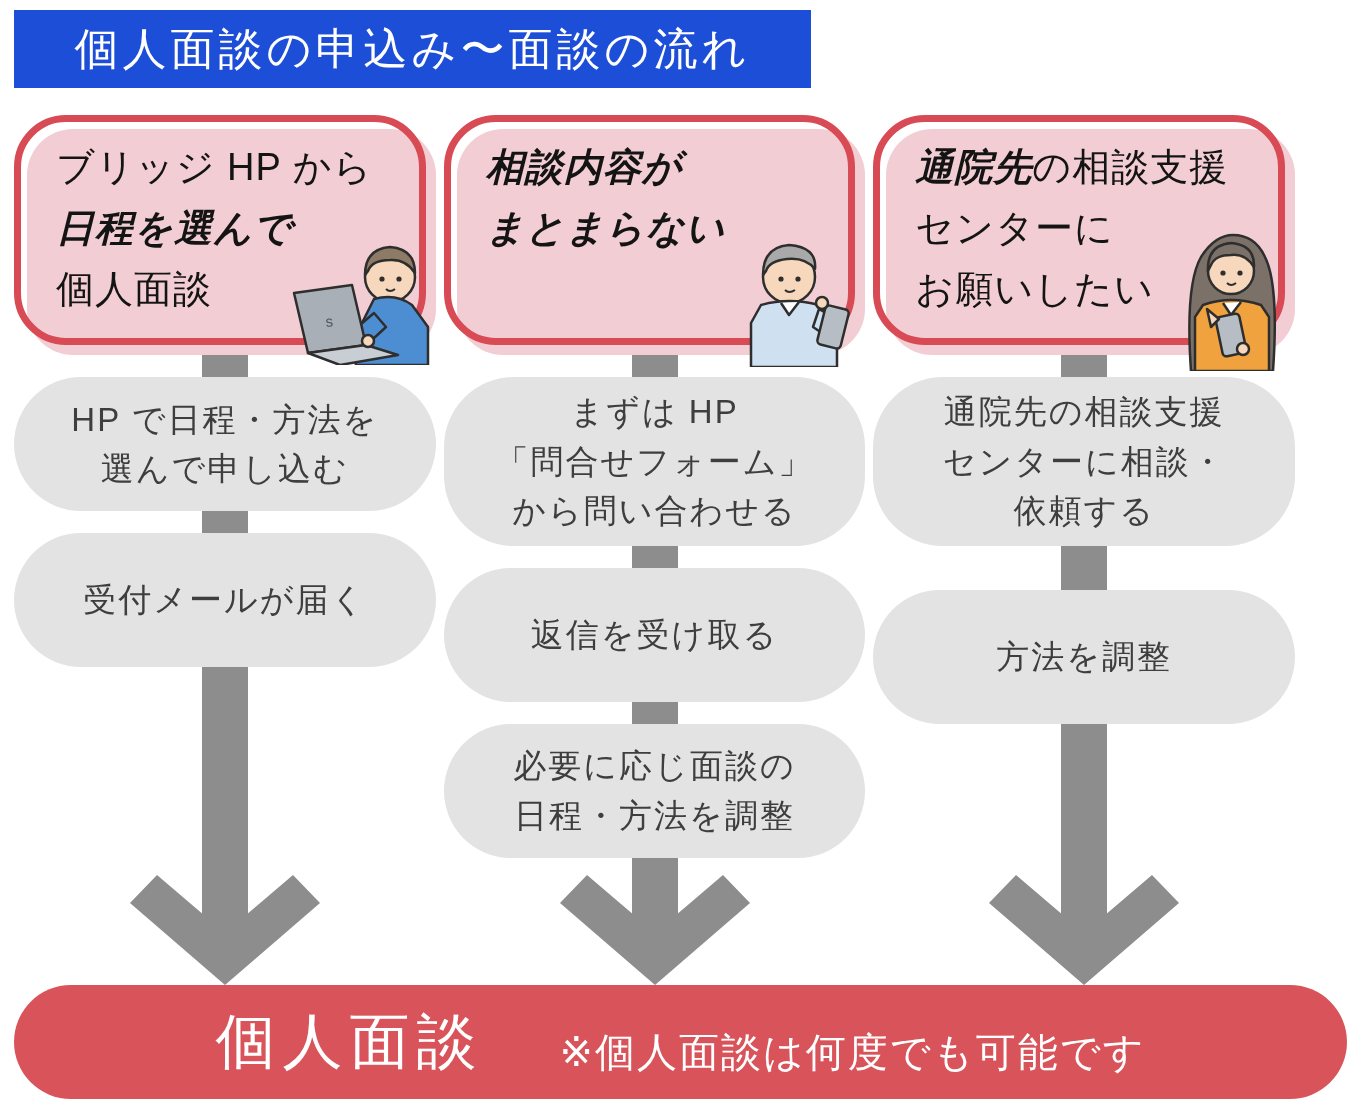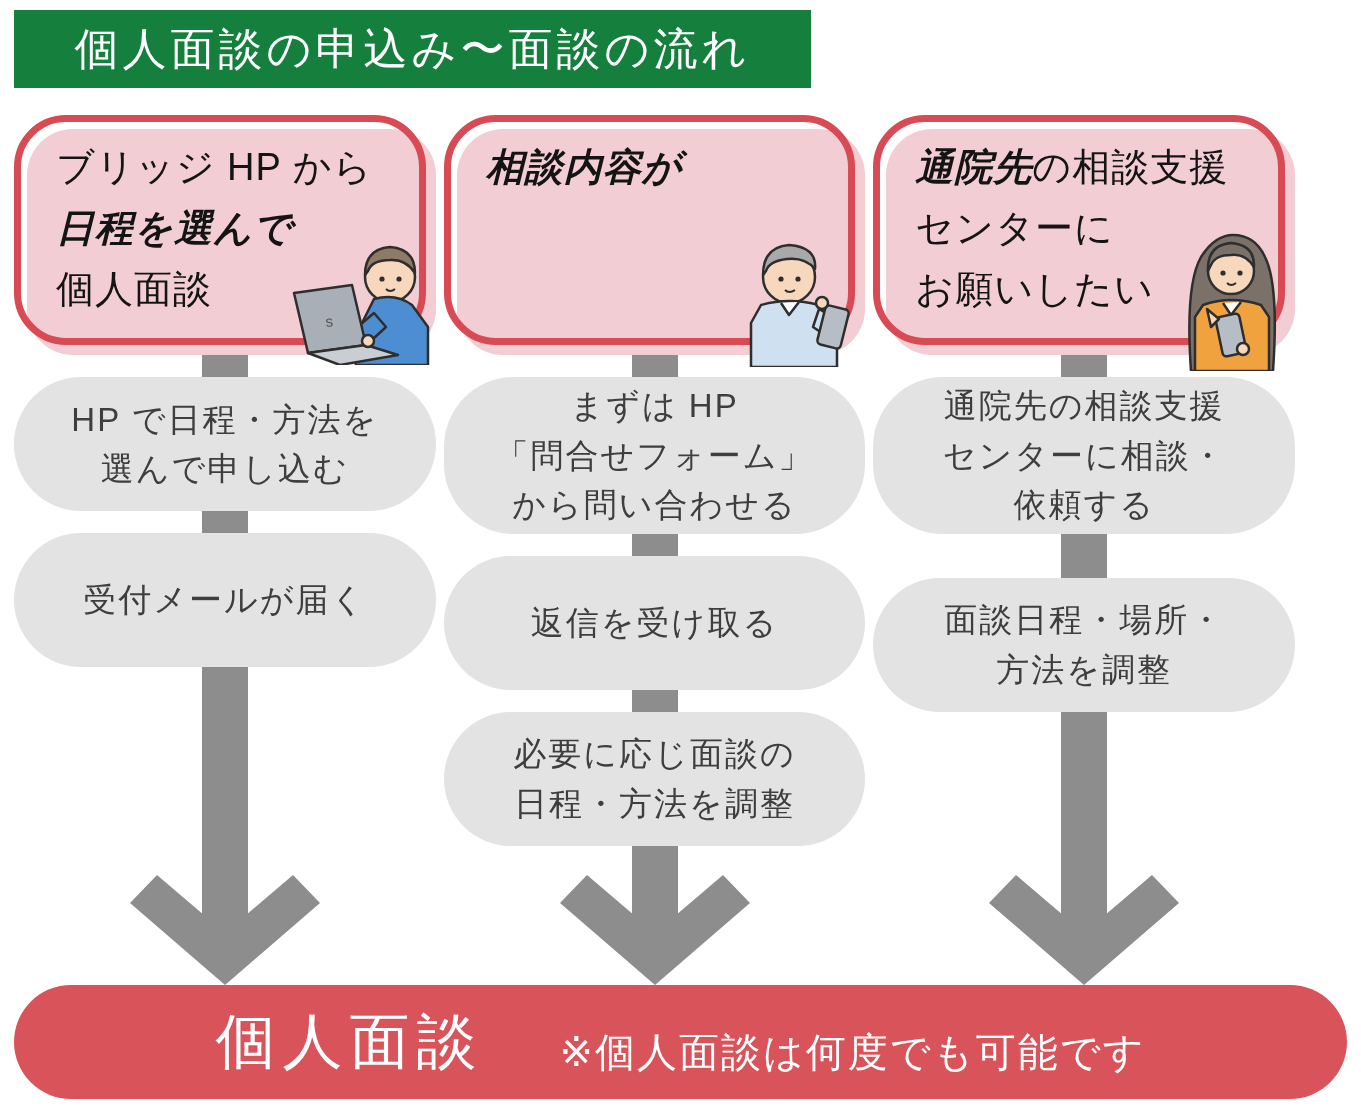--- a/index.html
+++ b/index.html
@@ -1,21 +1,21 @@
 <!DOCTYPE html>
 <html><head>
 <meta charset="utf-8">
 <style>
   html,body { margin:0; padding:0; background:#ffffff; }
   body { font-family:"Liberation Sans","DejaVu Sans",sans-serif; }
   .page { position:relative; width:1361px; height:1109px; background:#ffffff; overflow:hidden; }
 
   .title-banner {
     position:absolute; left:14px; top:10px; width:797px; height:78px;
-    background:#15803d; color:#ffffff; font-size:44px; letter-spacing:4px;
+    background:#1d4ed8; color:#ffffff; font-size:44px; letter-spacing:4px;
     display:flex; align-items:center; justify-content:center; font-weight:500;
   }
 
   .columns { position:absolute; left:14px; top:115px; width:1281px; height:870px; display:flex; gap:8px; }
   .column { flex:1; display:flex; flex-direction:column; min-width:0; }
 
   
   .pink-card { position:relative; height:240px; flex:none; }
   .card-fill { position:absolute; top:14px; left:13px; right:0; bottom:0; background:#f2ced4; border-radius:46px; z-index:0; }
   .card-outline { position:absolute; top:0; left:0; right:10px; bottom:10px; border:7px solid #d84a54; border-radius:52px; z-index:1; }
@@ -26,21 +26,21 @@
   .col-0 .illustration { right:6px;  bottom:-10px; }
   .col-1 .illustration { right:-10px; bottom:-12px; }
   .col-2 .illustration { right:-6px; bottom:-16px; }
 
   .connector { flex:none; width:46px; height:22px; background:#8d8d8d; align-self:center; }
 
   .step {
     flex:none; background:#e3e3e4; border-radius:70px; min-height:134px;
     display:flex; flex-direction:column; align-items:center; justify-content:center;
     text-align:center; font-size:33px; color:#3e3e3e; line-height:1.5;
-    letter-spacing:2px; padding:4px 4px; box-sizing:border-box;
+    letter-spacing:2px; padding:10px 4px; box-sizing:border-box;
   }
   .step-line { white-space:nowrap; }
 
   .arrow { flex:1; display:flex; flex-direction:column; align-items:center; min-height:112px; }
   .arrow .stem { width:46px; flex:1; background:#8d8d8d; }
   .arrow-head { flex:none; line-height:0; }
 
   .bottom-banner {
     position:absolute; left:14px; top:985px; width:1333px; height:114px;
     background:#d9545a; border-radius:57px; color:#ffffff;
@@ -96,20 +96,21 @@
   <polygon points="95,112 0,30 27,2 95,60 163,2 190,30" fill="#8d8d8d"></polygon>
 </svg></div>
         </div>
       </div>
       <div class="column col-1">
         <div class="pink-card">
           <div class="card-fill"></div>
           <div class="card-outline"></div>
           <div class="card-text">
             <div class="card-line"><span class="b">相談内容が</span></div>
+            <div class="card-line"><span class="b">まとまらない</span></div>
           </div>
           <div class="illustration"><svg width="150" height="132" viewBox="0 0 150 132">
   <g stroke="#2e2e2e" stroke-width="2.5" stroke-linejoin="round">
     <circle cx="64" cy="42" r="26" fill="#f7d8bc"></circle>
     <path d="M38 40 Q38 12 64 10 Q92 12 90 34 Q80 22 62 24 Q44 26 41 36 Z" fill="#a9a9a9"></path>
     <path d="M36 70 Q64 62 94 70 L112 86 L112 132 L26 132 L26 88 Z" fill="#cfe1f1"></path>
     <path d="M56 68 L64 80 L74 67" fill="#ffffff"></path>
     <path d="M94 74 L118 88 L106 104 L88 92 Z" fill="#cfe1f1"></path>
     <rect x="96" y="72" width="24" height="40" rx="4" fill="#b7bdc5" transform="rotate(14 108 92)"></rect>
     <circle cx="97" cy="68" r="6" fill="#f7d8bc"></circle>
@@ -169,21 +170,20 @@
         </div>
         <div class="connector"></div>
         <div class="step">
           <div class="step-line">通院先の相談支援</div>
           <div class="step-line">センターに相談・</div>
           <div class="step-line">依頼する</div>
         </div>
         <div class="connector"></div>
         <div class="connector"></div>
         <div class="step">
-          <div class="step-line">面談日程・場所・</div>
           <div class="step-line">方法を調整</div>
         </div>
         <div class="arrow">
           <div class="stem"></div>
           <div class="arrow-head"><svg width="190" height="112" viewBox="0 0 190 112">
   <rect x="72" y="0" width="46" height="62" fill="#8d8d8d"></rect>
   <polygon points="95,112 0,30 27,2 95,60 163,2 190,30" fill="#8d8d8d"></polygon>
 </svg></div>
         </div>
       </div>

